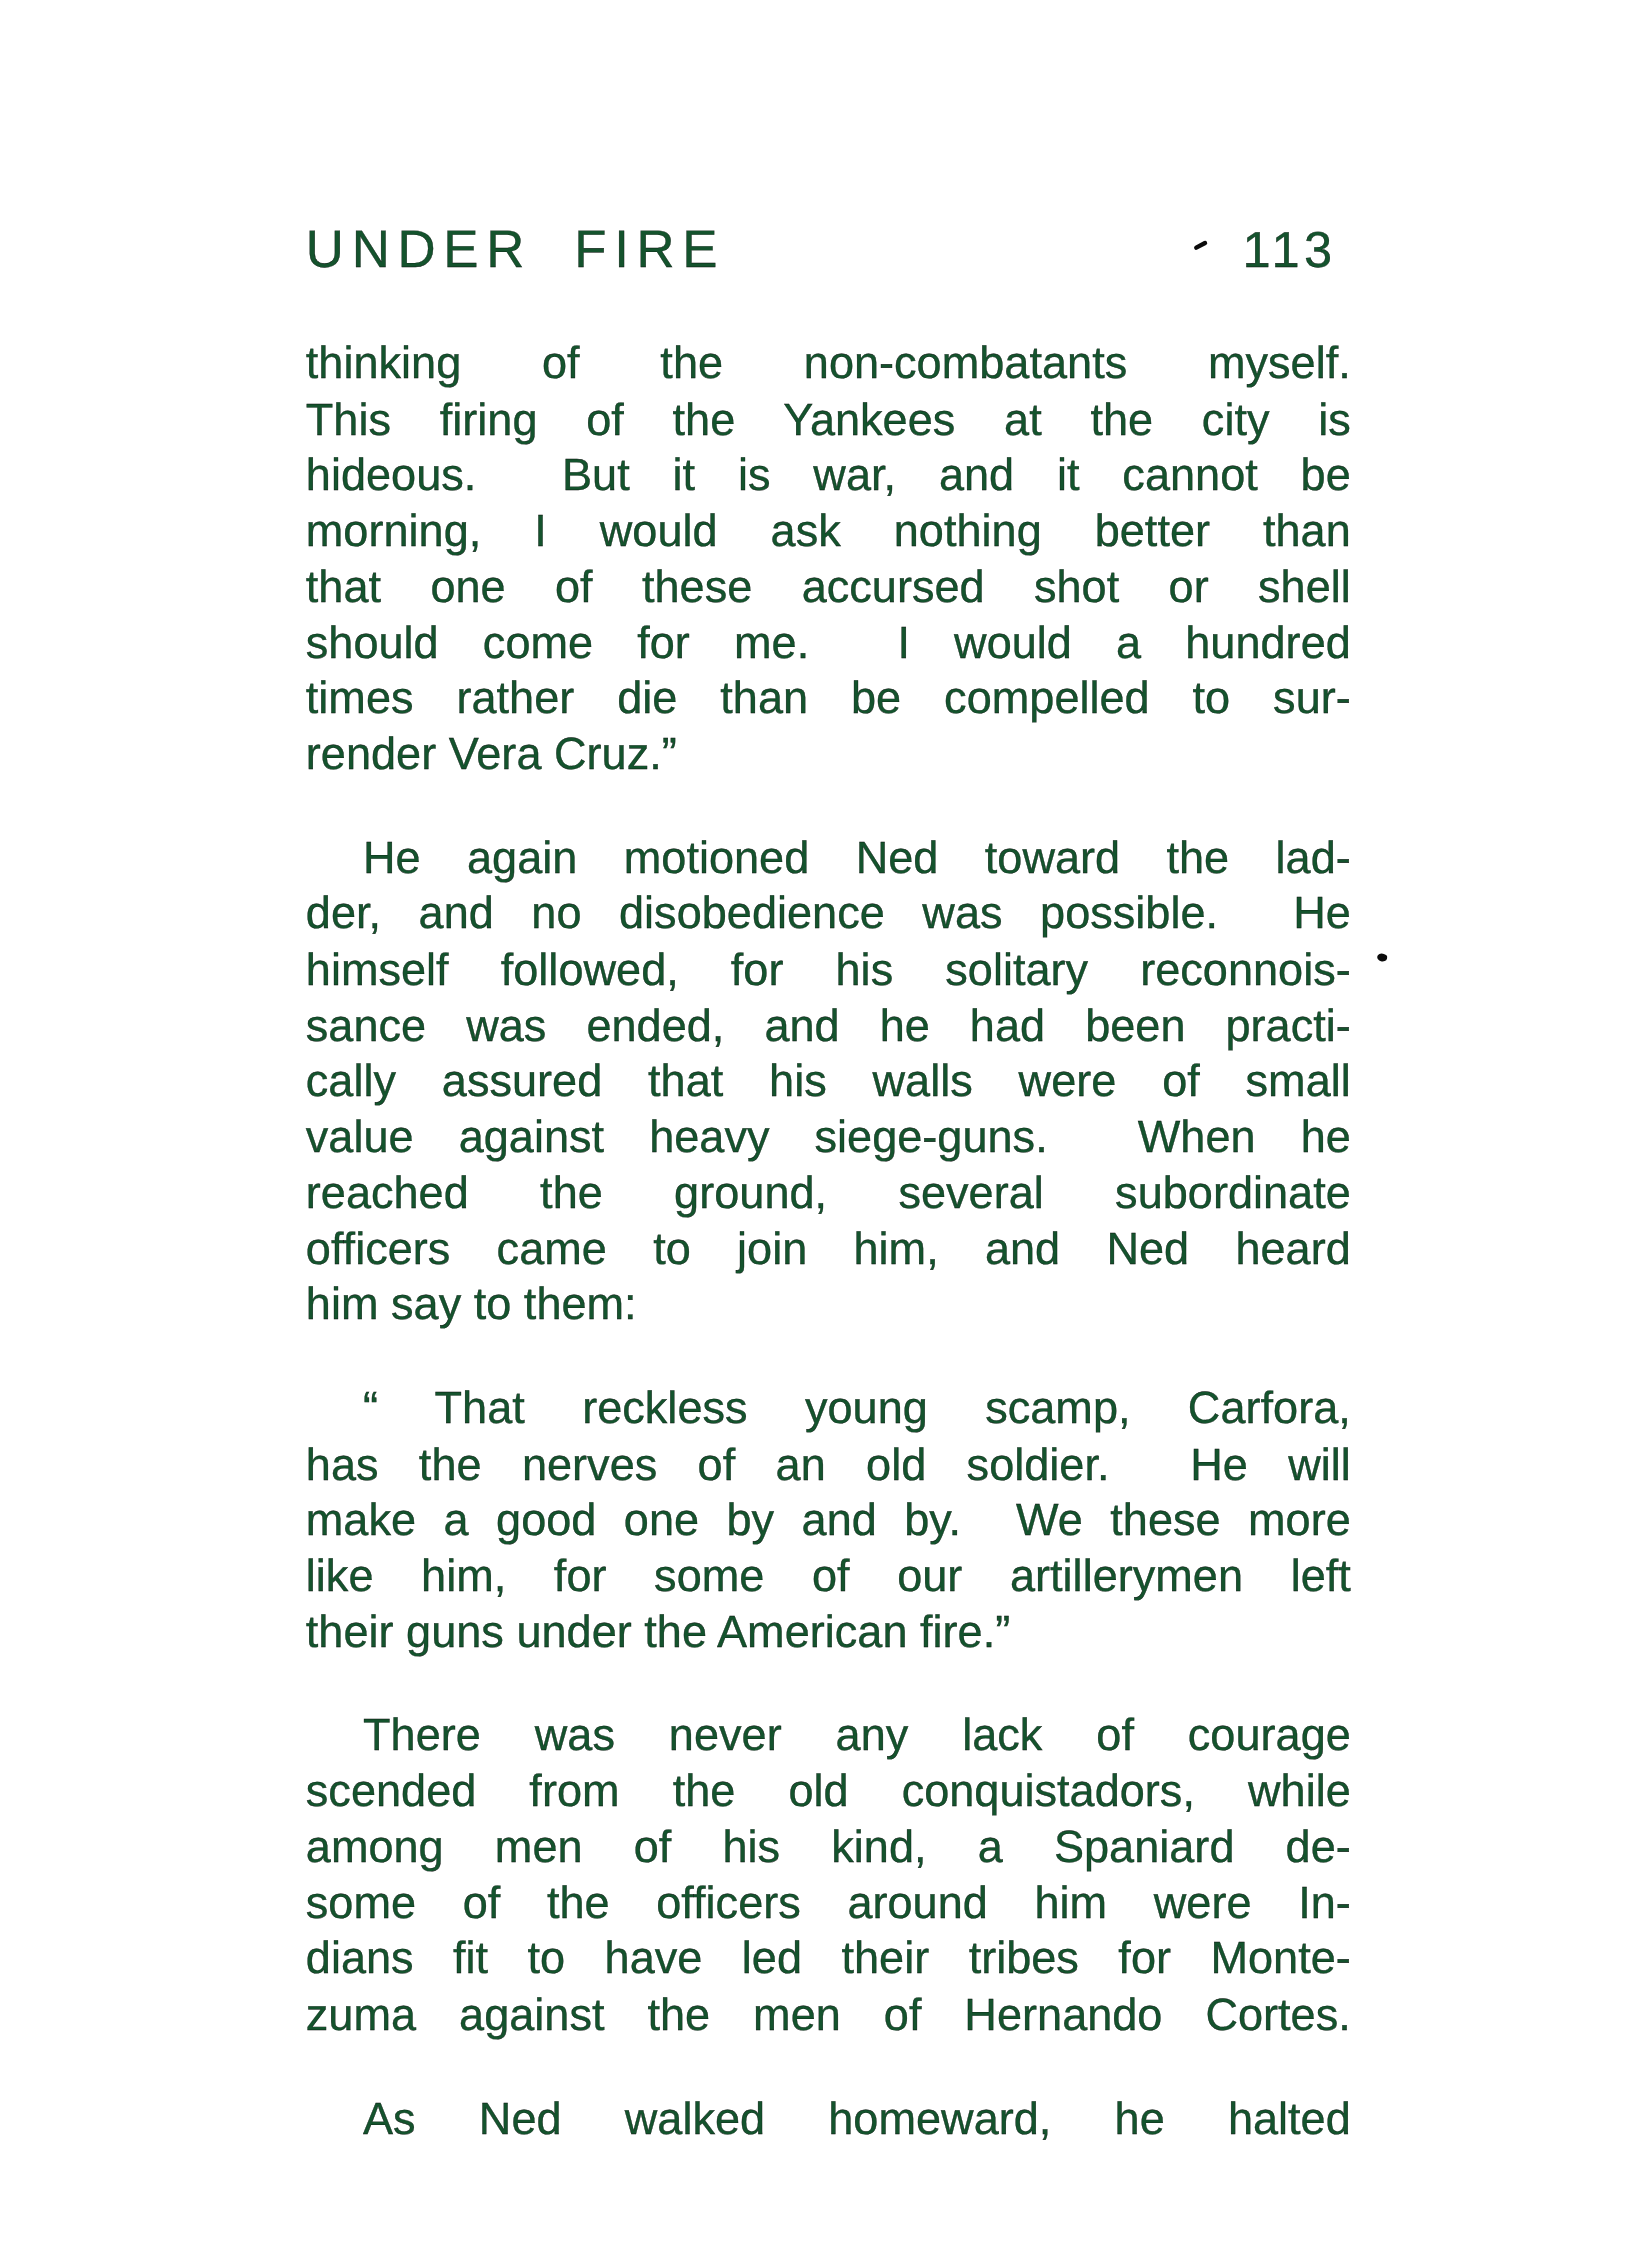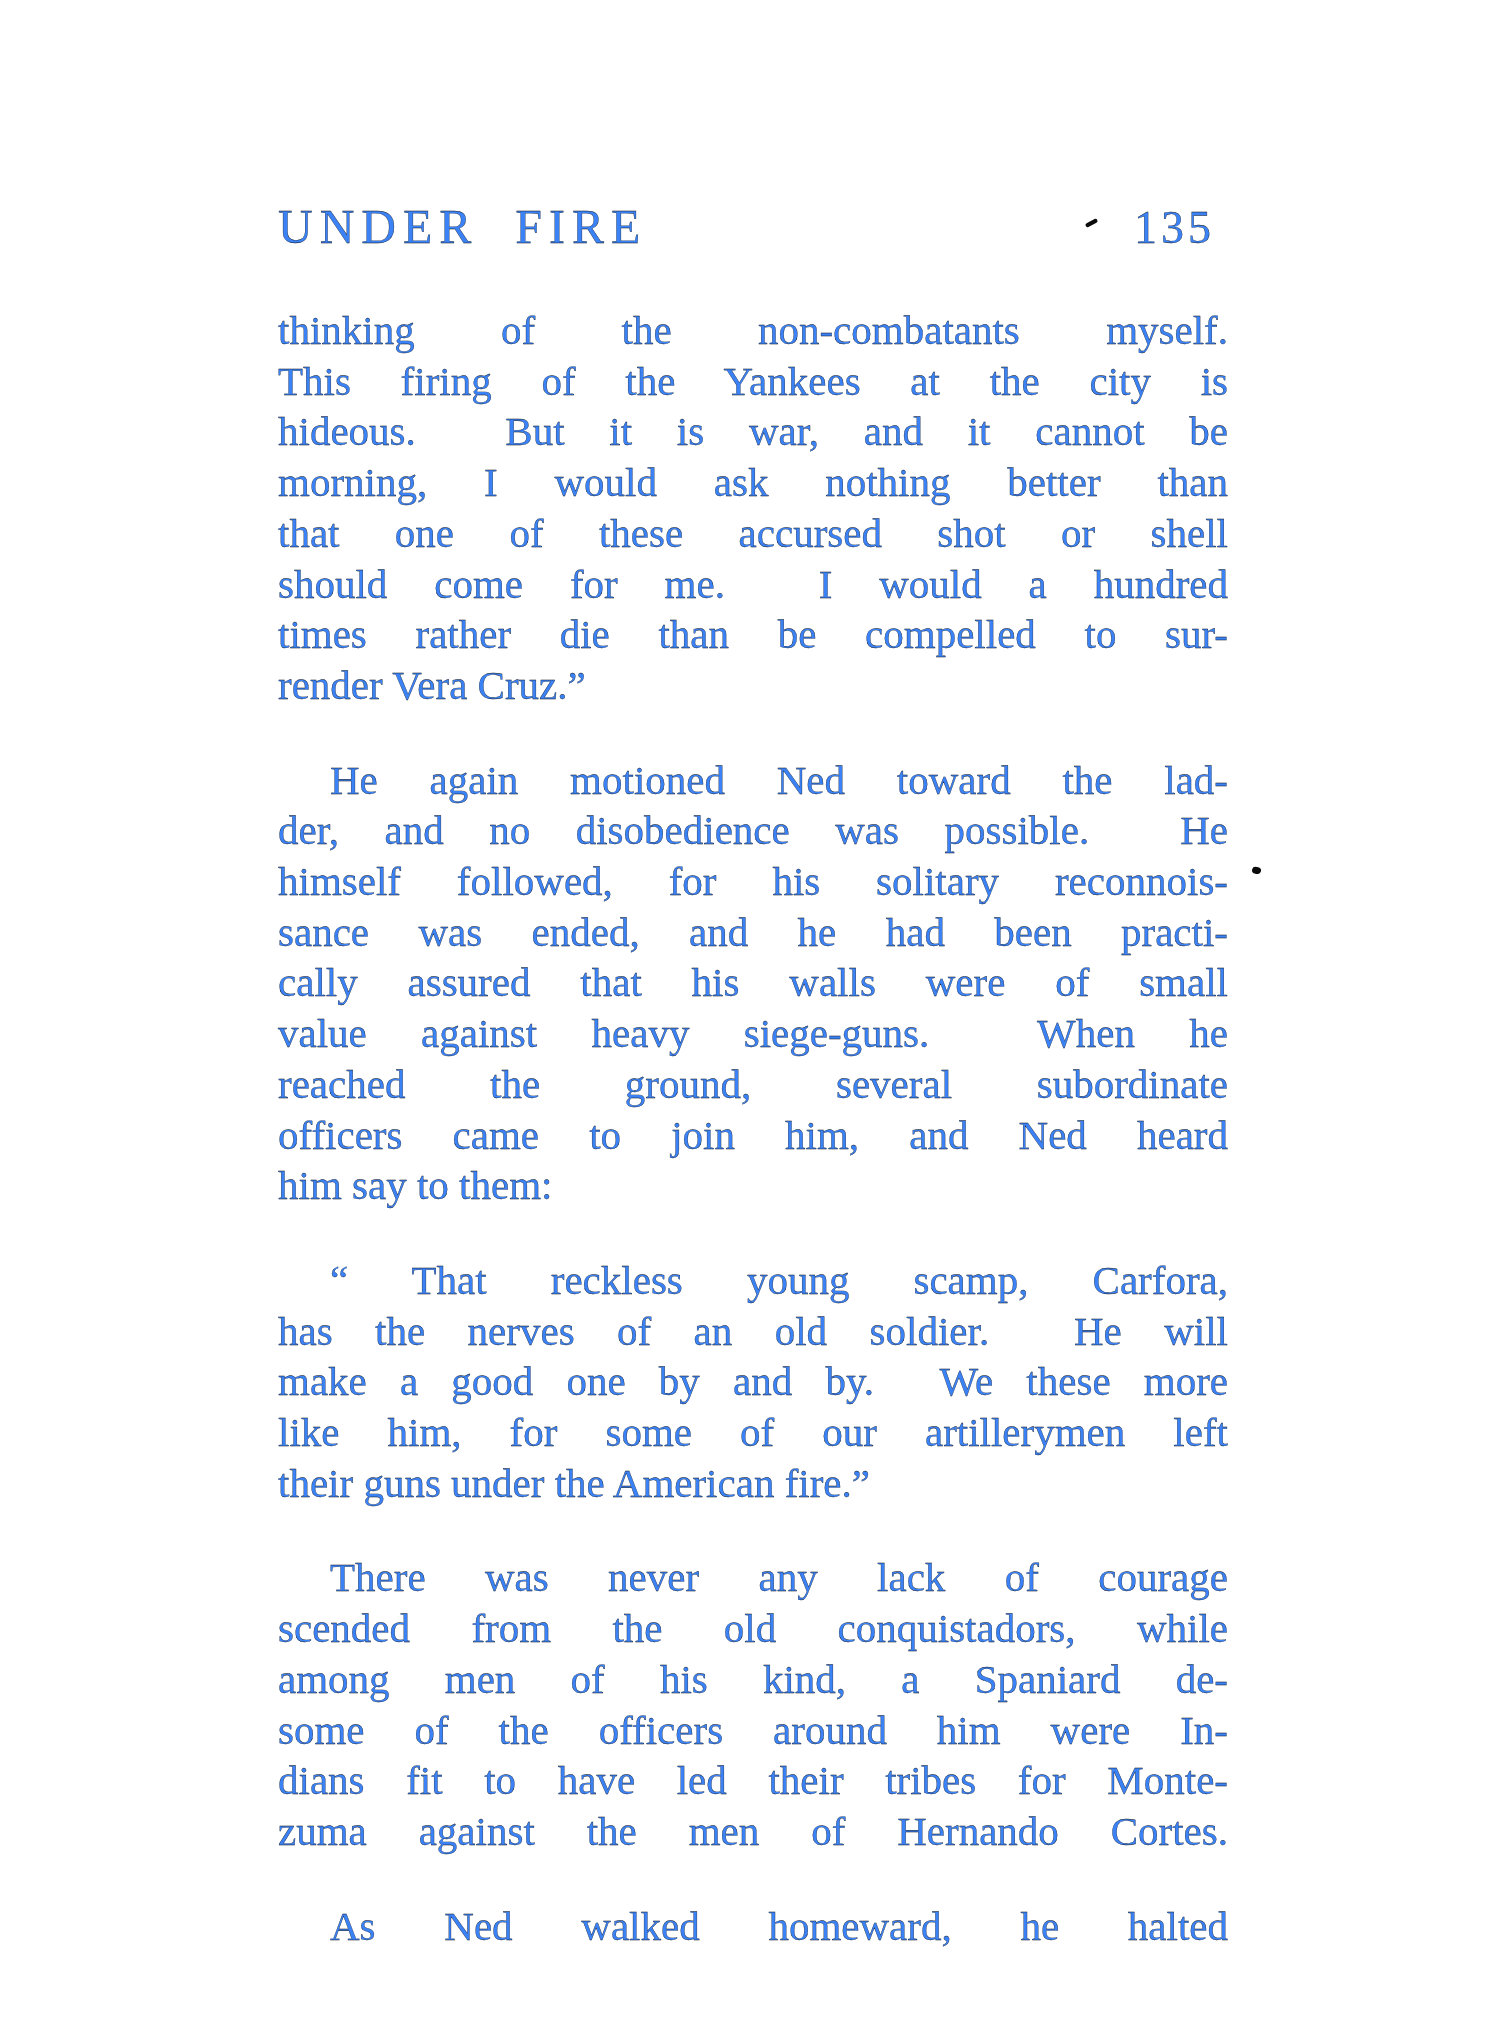--- a/index.html
+++ b/index.html
@@ -6,22 +6,22 @@
     margin: 0;
     padding: 0;
     background: #ffffff;
   }
   .page {
     position: relative;
     width: 1500px;
     height: 2041px;
     background: #ffffff;
     overflow: hidden;
-    font-family: Liberation Serif, serif;
-    color: #3b82f6;
+    font-family: Liberation Sans, sans-serif;
+    color: #14532d;
     -webkit-text-stroke: 0.3px #0b0b0b;
   }
   .header {
     position: absolute;
     left: 278px;
     top: 200px;
     width: 937px;
     display: flex;
     justify-content: space-between;
     align-items: baseline;
@@ -79,21 +79,21 @@
     margin-top: 44px;
   }
 </style>
 </head>
 <body>
 
 <div class="page">
 
   <div class="header">
     <span class="running-title">UNDER FIRE</span>
-    <span class="page-number">135</span>
+    <span class="page-number">113</span>
   </div>
 
   <div class="tick"></div>
 
   <div class="text-block">
 
     <div class="para">
       <div class="line">thinking of the non-combatants myself.</div>
       <div class="line">This firing of the Yankees at the city is</div>
       <div class="line">hideous.  But it is war, and it cannot be</div>

